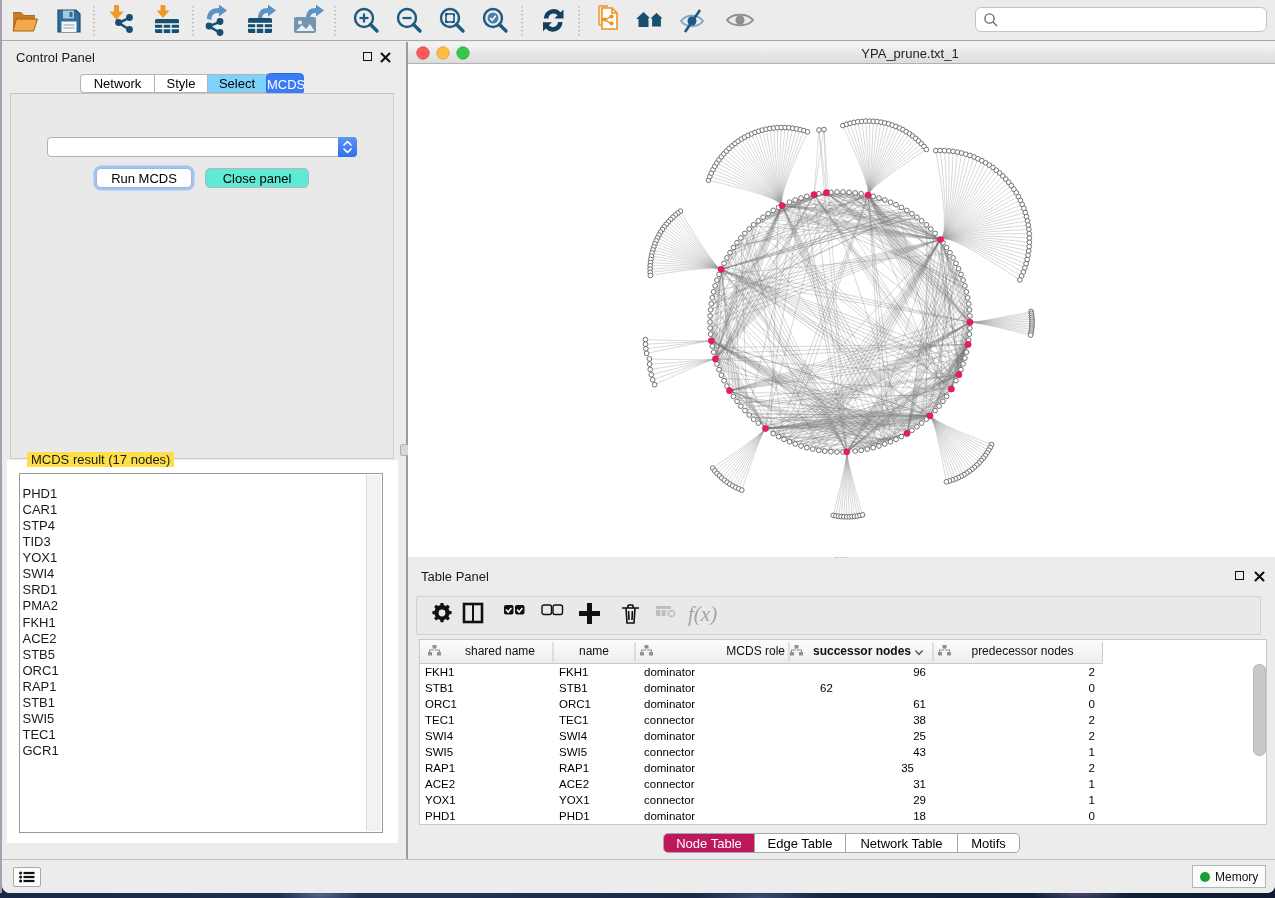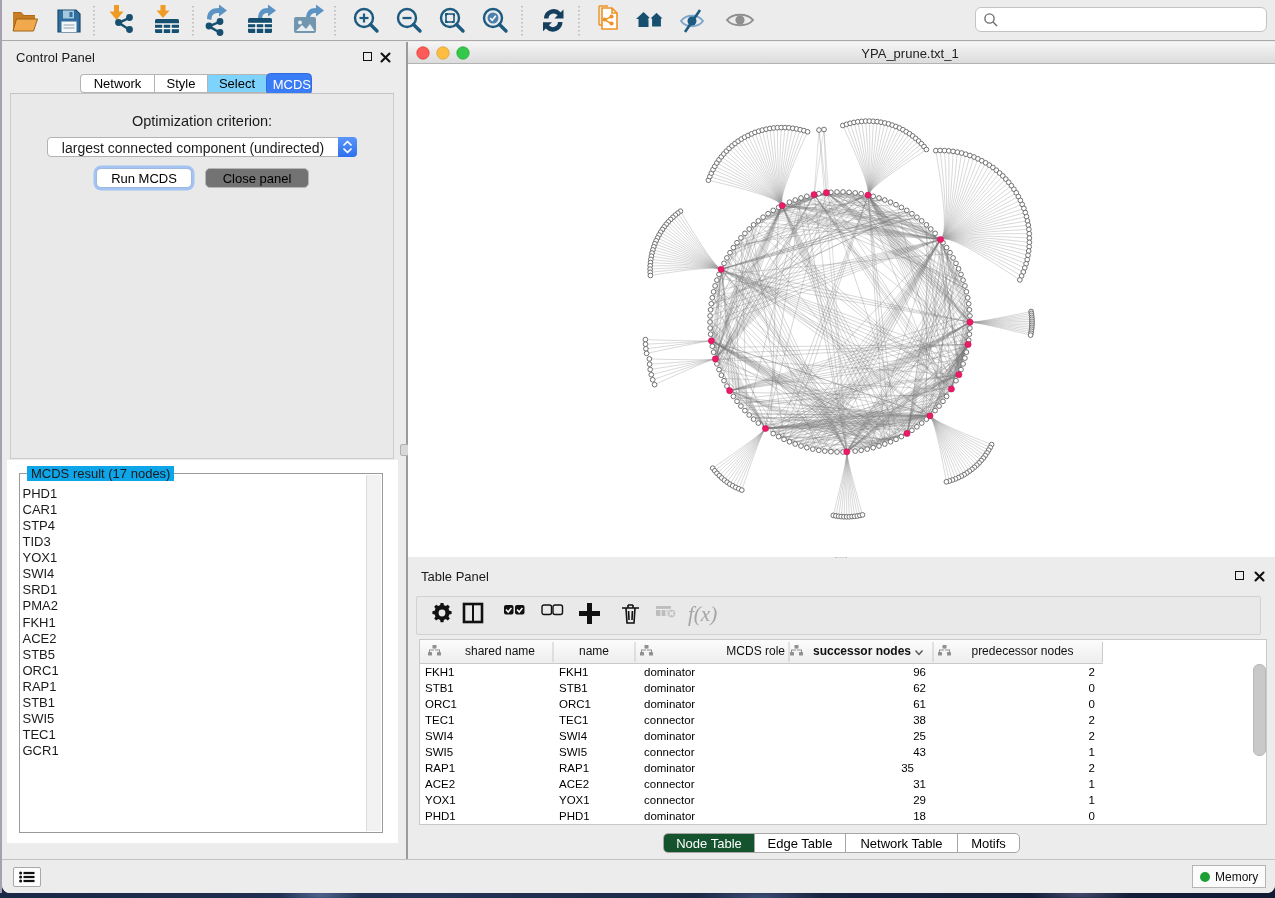--- a/index.html
+++ b/index.html
@@ -170,39 +170,37 @@
 <div class="abs tx13" style="left:14px;top:50px;">Control Panel</div>
 <div class="abs" style="left:361px;top:51.5px;width:9px;height:9px;border:1.6px solid #111;"></div>
 <svg class="abs" style="left:378px;top:51.5px" width="11" height="11" viewBox="0 0 11 11">
   <path d="M1.5 1.5 L9.5 9.5 M9.5 1.5 L1.5 9.5" stroke="#111" stroke-width="2.1" stroke-linecap="round"></path>
 </svg>
 
 <div class="abs" style="left:78px;top:74px;height:19px;display:flex;font-size:13px;">
   <div style="width:74px;background:#fff;border:1px solid #b4b4b4;border-right:none;border-radius:4px 0 0 4px;text-align:center;line-height:18px;">Network</div>
   <div style="width:53px;background:#fff;border:1px solid #b4b4b4;border-right:none;text-align:center;line-height:18px;">Style</div>
   <div style="width:60px;background:#7dd3fc;border:1px solid #b4b4b4;text-align:center;line-height:18px;">Select</div>
-  <div style="width:46px;background:#3a7bf6;border:1px solid #2f6ce0;border-radius:4.5px;margin:-1.5px 18px 0 -1px;height:22px;text-align:right;line-height:21px;color:#fff;">MCDS</div>
+  <div style="width:38px;background:#3a7bf6;border:1px solid #2f6ce0;border-radius:4.5px;margin:-1.5px 18px 0 -1px;height:22px;text-align:center;line-height:21px;color:#fff;">MCDS</div>
 </div>
 <div class="abs" style="left:8px;top:93px;width:384px;height:366px;background:#e9e9e9;border:1px solid #cccccc;border-top:1px solid #c3c3c3;"></div>
-<div class="abs" style="left:8px;top:113px;width:384px;text-align:center;font-size:14.5px;color:#1a1a1a;">Optimization criterion:</div>
 
 <div class="abs" style="left:45px;top:137px;width:310px;height:20px;background:#fff;border:1px solid #b2b2b2;border-radius:4px;"></div>
-<div class="abs" style="left:45px;top:139.5px;width:292px;text-align:center;font-size:14px;color:#1a1a1a;">largest connected component (undirected)</div>
 <div class="abs" style="left:336px;top:137px;width:19px;height:20px;background:linear-gradient(#5a96f8,#2e6fee);border-radius:0 4px 4px 0;"></div>
 <svg class="abs" style="left:340px;top:140px" width="11" height="14" viewBox="0 0 11 14" fill="none" stroke="#fff" stroke-width="1.7" stroke-linecap="round" stroke-linejoin="round">
   <path d="M2 5 L5.5 1.5 L9 5"></path>
       <path d="M2 9 L5.5 12.5 L9 9"></path>
 </svg>
 
 <div class="abs" style="left:94px;top:168px;width:96px;height:20px;background:#fff;border:1px solid #9db9dd;border-radius:5px;box-shadow:0 0 0 2.5px #a3c4f3;font-size:13px;text-align:center;line-height:19px;">Run MCDS</div>
-<div class="abs" style="left:203px;top:168px;width:104px;height:20px;background:#737373;border:1px solid #b6b6b6;border-radius:5px;font-size:13px;text-align:center;line-height:19px;">Close panel</div>
+<div class="abs" style="left:203px;top:168px;width:104px;height:20px;background:#5eead4;border:1px solid #b6b6b6;border-radius:5px;font-size:13px;text-align:center;line-height:19px;">Close panel</div>
 
 <div class="abs" style="left:5px;top:460px;width:391px;height:383px;background:#fff;"></div>
 <div class="abs" style="left:17px;top:473px;width:364px;height:360px;border:1px solid #9a9a9a;"></div>
-<div class="abs tx13" style="left:25px;top:466px;background:#0ea5e9;padding:0 4px;">MCDS result (17 nodes)</div>
+<div class="abs tx13" style="left:25px;top:452px;background:#fde047;padding:0 4px;">MCDS result (17 nodes)</div>
 <div class="abs" style="left:364px;top:475px;width:15px;height:356px;background:#f2f2f2;border-left:1px solid #dcdcdc;"></div>
 <div class="abs tx13" style="left:20.5px;top:486px;">
       <div style="height:16.07px;line-height:16.07px;">PHD1</div>
       <div style="height:16.07px;line-height:16.07px;">CAR1</div>
       <div style="height:16.07px;line-height:16.07px;">STP4</div>
       <div style="height:16.07px;line-height:16.07px;">TID3</div>
       <div style="height:16.07px;line-height:16.07px;">YOX1</div>
       <div style="height:16.07px;line-height:16.07px;">SWI4</div>
       <div style="height:16.07px;line-height:16.07px;">SRD1</div>
       <div style="height:16.07px;line-height:16.07px;">PMA2</div>
@@ -1333,21 +1331,21 @@
 <span style="position:absolute;left:5px;">FKH1</span>
 <span style="position:absolute;left:139px;">FKH1</span>
 <span style="position:absolute;left:224px;">dominator</span>
 <span style="position:absolute;left:400px;width:106px;text-align:right;">96</span>
 <span style="position:absolute;left:515px;width:160px;text-align:right;">2</span>
 </div>
       <div style="height:16px;line-height:16px;position:relative;font-size:11.5px;">
 <span style="position:absolute;left:5px;">STB1</span>
 <span style="position:absolute;left:139px;">STB1</span>
 <span style="position:absolute;left:224px;">dominator</span>
-<span style="position:absolute;left:400px;width:106px;text-align:right;">62</span>
+<span style="position:absolute;left:400px;width:106px;text-align:left;">62</span>
 <span style="position:absolute;left:515px;width:160px;text-align:right;">0</span>
 </div>
       <div style="height:16px;line-height:16px;position:relative;font-size:11.5px;">
 <span style="position:absolute;left:5px;">ORC1</span>
 <span style="position:absolute;left:139px;">ORC1</span>
 <span style="position:absolute;left:224px;">dominator</span>
 <span style="position:absolute;left:400px;width:106px;text-align:right;">61</span>
 <span style="position:absolute;left:515px;width:160px;text-align:right;">0</span>
 </div>
       <div style="height:16px;line-height:16px;position:relative;font-size:11.5px;">
@@ -1396,21 +1394,21 @@
 <span style="position:absolute;left:5px;">PHD1</span>
 <span style="position:absolute;left:139px;">PHD1</span>
 <span style="position:absolute;left:224px;">dominator</span>
 <span style="position:absolute;left:400px;width:106px;text-align:right;">18</span>
 <span style="position:absolute;left:515px;width:160px;text-align:right;">0</span>
 </div>
     </div>
 <div class="abs" style="left:1251px;top:664px;width:13px;height:92px;background:#c9c9c9;border:1px solid #b9b9b9;border-radius:6px;"></div>
 
 <div class="abs" style="left:661px;top:833px;height:20px;display:flex;font-size:13px;border:1px solid #a6a6a6;border-radius:5px;overflow:hidden;background:#fff;">
-  <div style="width:90px;background:#14532d;color:#fff;text-align:center;line-height:19px;">Node Table</div>
+  <div style="width:90px;background:#be185d;color:#fff;text-align:center;line-height:19px;">Node Table</div>
   <div style="width:91px;border-left:1px solid #a6a6a6;text-align:center;line-height:19px;">Edge Table</div>
   <div style="width:112px;border-left:1px solid #a6a6a6;text-align:center;line-height:19px;">Network Table</div>
   <div style="width:62px;border-left:1px solid #a6a6a6;text-align:center;line-height:19px;">Motifs</div>
 </div>
 
 <div class="abs" style="left:0;top:859px;width:1273px;height:34px;background:#ececec;border-top:1px solid #c2c2c2;"></div>
 <div class="abs" style="left:11px;top:867px;width:28px;height:20px;background:#fdfdfd;border:1px solid #a8a8a8;border-radius:2px;"></div>
 <svg class="abs" style="left:17px;top:871px" width="16" height="12" viewBox="0 0 16 12" fill="#111">
   <circle cx="1.6" cy="2" r="1.5"></circle>
       <rect x="4.5" y="0.9" width="11" height="2.2"></rect>

